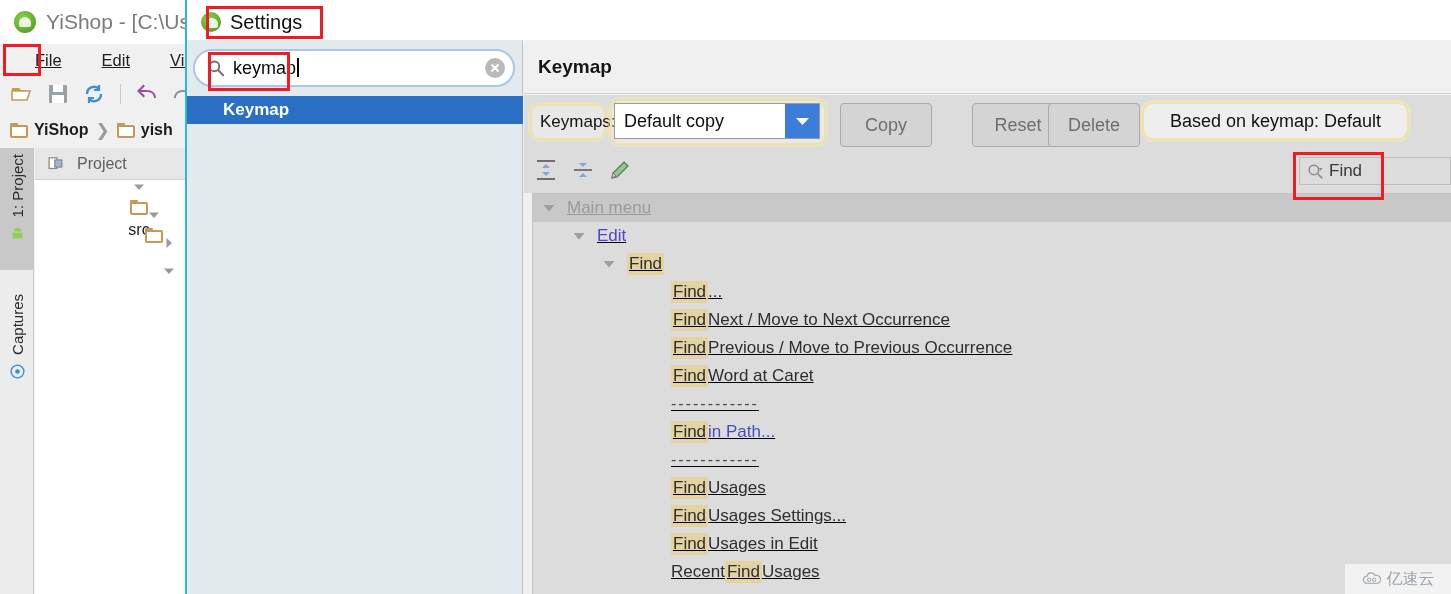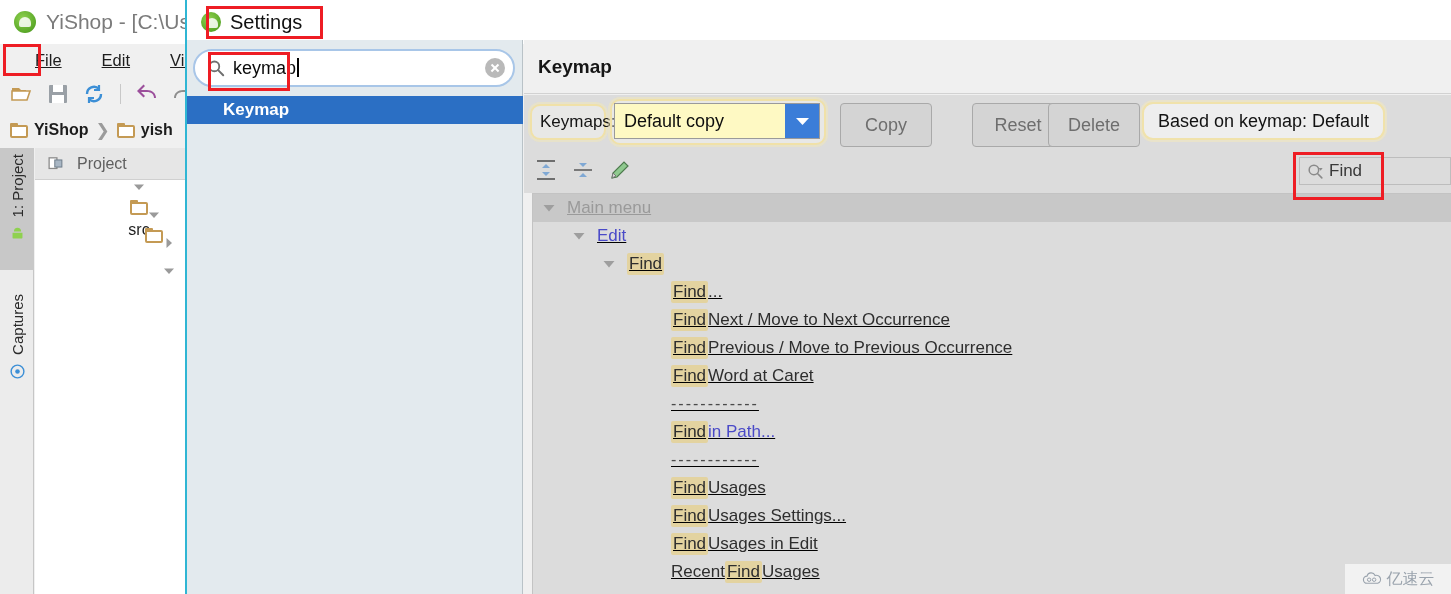--- a/index.html
+++ b/index.html
@@ -159,35 +159,35 @@
   .hl-pill {
     position: absolute; border: 2px solid #f0e1a8; border-radius: 10px;
     background: rgba(255,255,250,.35); box-shadow: 0 0 0 2px rgba(245,232,180,.45);
   }
   .kmap-label {
     position: absolute; left: 10px; top: 12px; height: 30px;
     display: flex; align-items: center; padding: 0 6px; font-size: 17px; color: #131313;
   }
   .kmap-select {
     position: absolute; left: 90px; top: 8px; width: 206px; height: 36px;
-    background: #fef9c3; border: 1px solid #9a9a9a; display: flex; align-items: center;
+    background: #ffffff; border: 1px solid #9a9a9a; display: flex; align-items: center;
   }
   .kmap-select .val { flex: 1; padding-left: 9px; font-size: 18px; color: #0e0e0e; }
   .kmap-select .arrow {
     width: 34px; height: 34px; background: #3b7dd8; display: flex; align-items: center; justify-content: center;
   }
   .btn {
     position: absolute; top: 8px; height: 44px; background: #d4d4d4;
     border: 1px solid #a9a9a9; border-radius: 4px;
     display: flex; align-items: center; justify-content: center;
     font-size: 18px; color: #6e6e6e; font-family: "Liberation Sans", sans-serif;
   }
   .based-badge {
     position: absolute; top: 7px; height: 38px; display: flex; align-items: center;
-    padding: 0 14px; font-size: 18px; color: #121212;
+    padding: 0 26px; font-size: 18px; color: #121212;
     border: 2px solid #f0e2ab; border-radius: 11px; background: #eeeeee;
     box-shadow: 0 0 0 2px rgba(246,234,186,.5);
   }
 
   .tool-row { position: absolute; left: 0; top: 107px; right: 0; height: 46px; background: #dcdcdc; }
   .trow-ic { position: absolute; top: 11px; width: 24px; height: 24px; }
   .find-field {
     position: absolute; right: 0; top: 10px; width: 152px; height: 28px;
     background: #dcdcdc; border: 1px solid #bdbdbd;
     display: flex; align-items: center; padding-left: 6px; gap: 4px;

